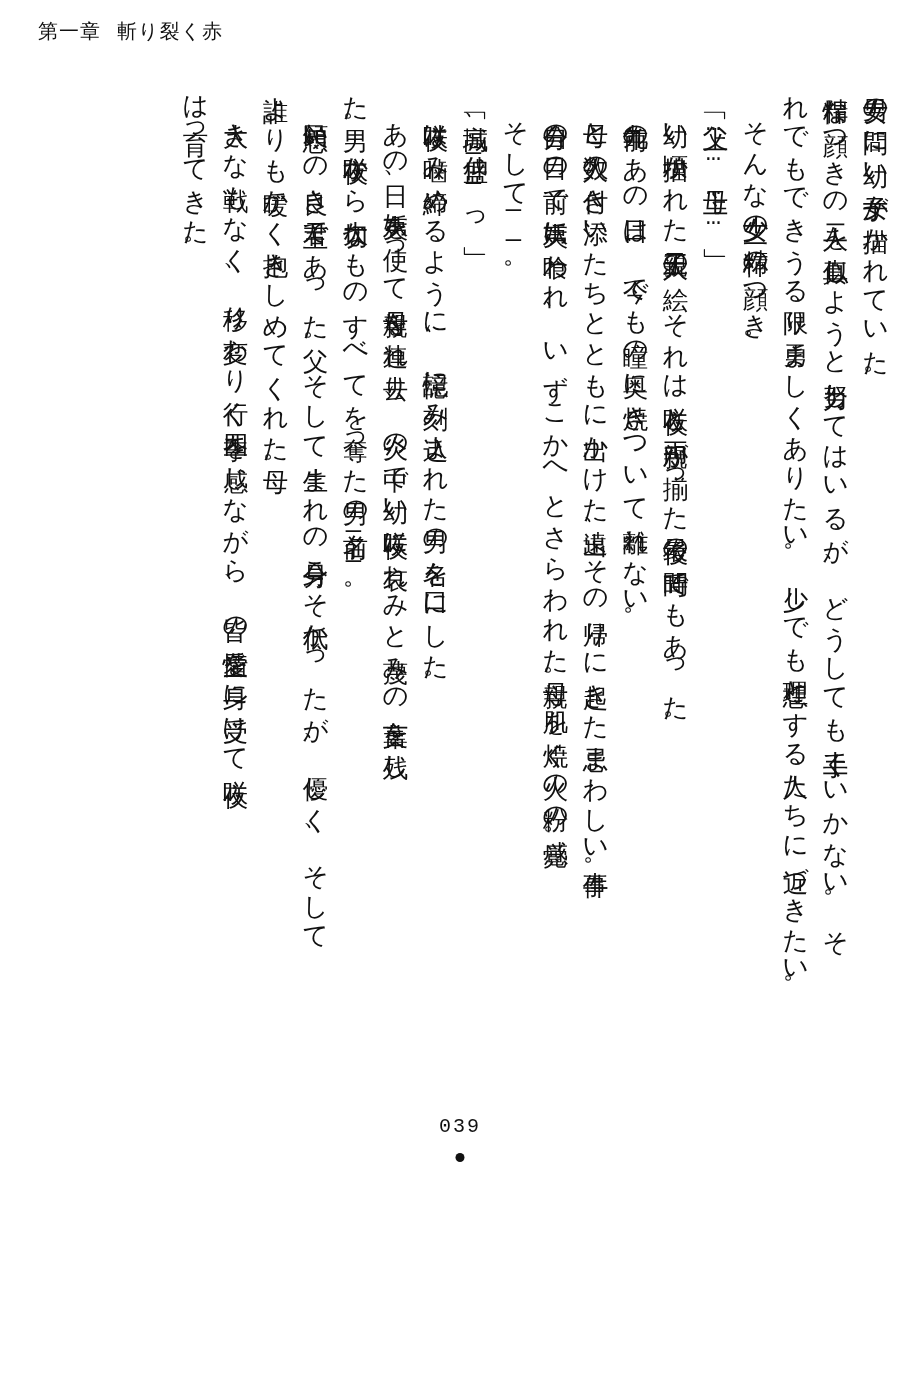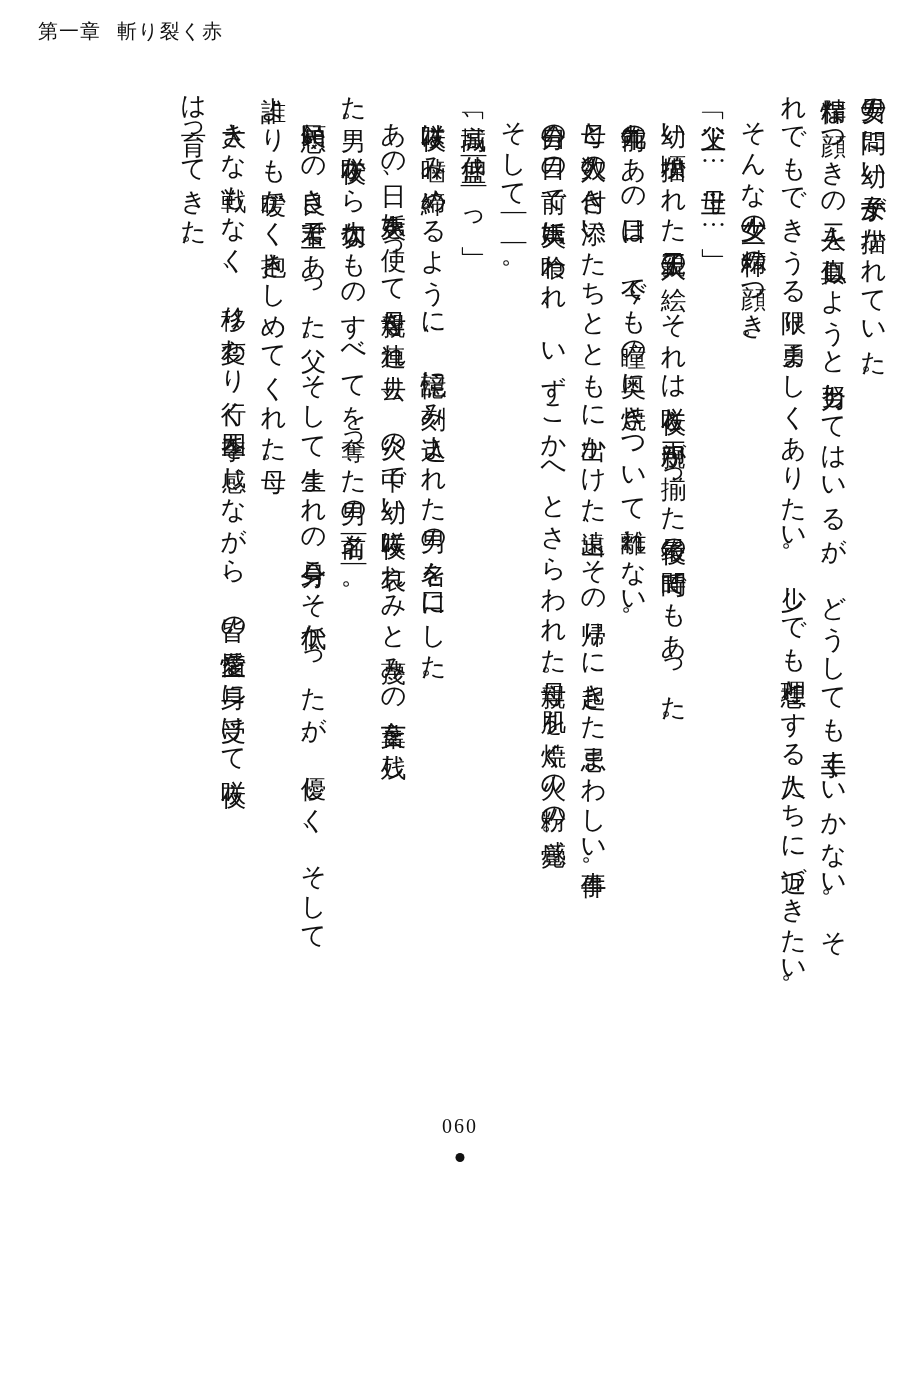--- a/index.html
+++ b/index.html
@@ -6,21 +6,21 @@
     margin: 0;
     padding: 0;
     background: #ffffff;
   }
   .page {
     position: relative;
     width: 920px;
     height: 1176px;
     background: #ffffff;
     overflow: hidden;
-    font-family: Liberation Serif, serif;
+    font-family: Liberation Mono, monospace;
     color: #111111;
   }
 
   
   .running-head {
     position: absolute;
     top: 18px;
     left: 38px;
     font-size: 20px;
     letter-spacing: 1px;
@@ -114,16 +114,16 @@
       <div class="vcol indent">咲夜は噛み締めるように、記憶に刻み込まれた男の名を口にした。</div>
       <div class="vcol indent">あの日、妖夷を使って母親を連れ去り、炎の中で幼い咲夜に哀れみと蔑みの言葉を残し</div>
       <div class="vcol">た男。咲夜から大切なものすべてを奪った男の名前——。</div>
       <div class="vcol indent">領民想いの良き君主であった父。そして生まれの身分こそ低かったが、優しく、そして</div>
       <div class="vcol">誰よりも暖かく抱きしめてくれた母。</div>
       <div class="vcol indent">大きな戦もなく、移り変わり行く四季を感じながら、皆の愛情を一身に受けて咲夜</div>
       <div class="vcol">は育ってきた。</div>
     </div>
   </div>
 
-  <div class="page-number">060</div>
+  <div class="page-number">039</div>
   <div class="page-mark"></div>
 
 </div>
 
 </body></html>

